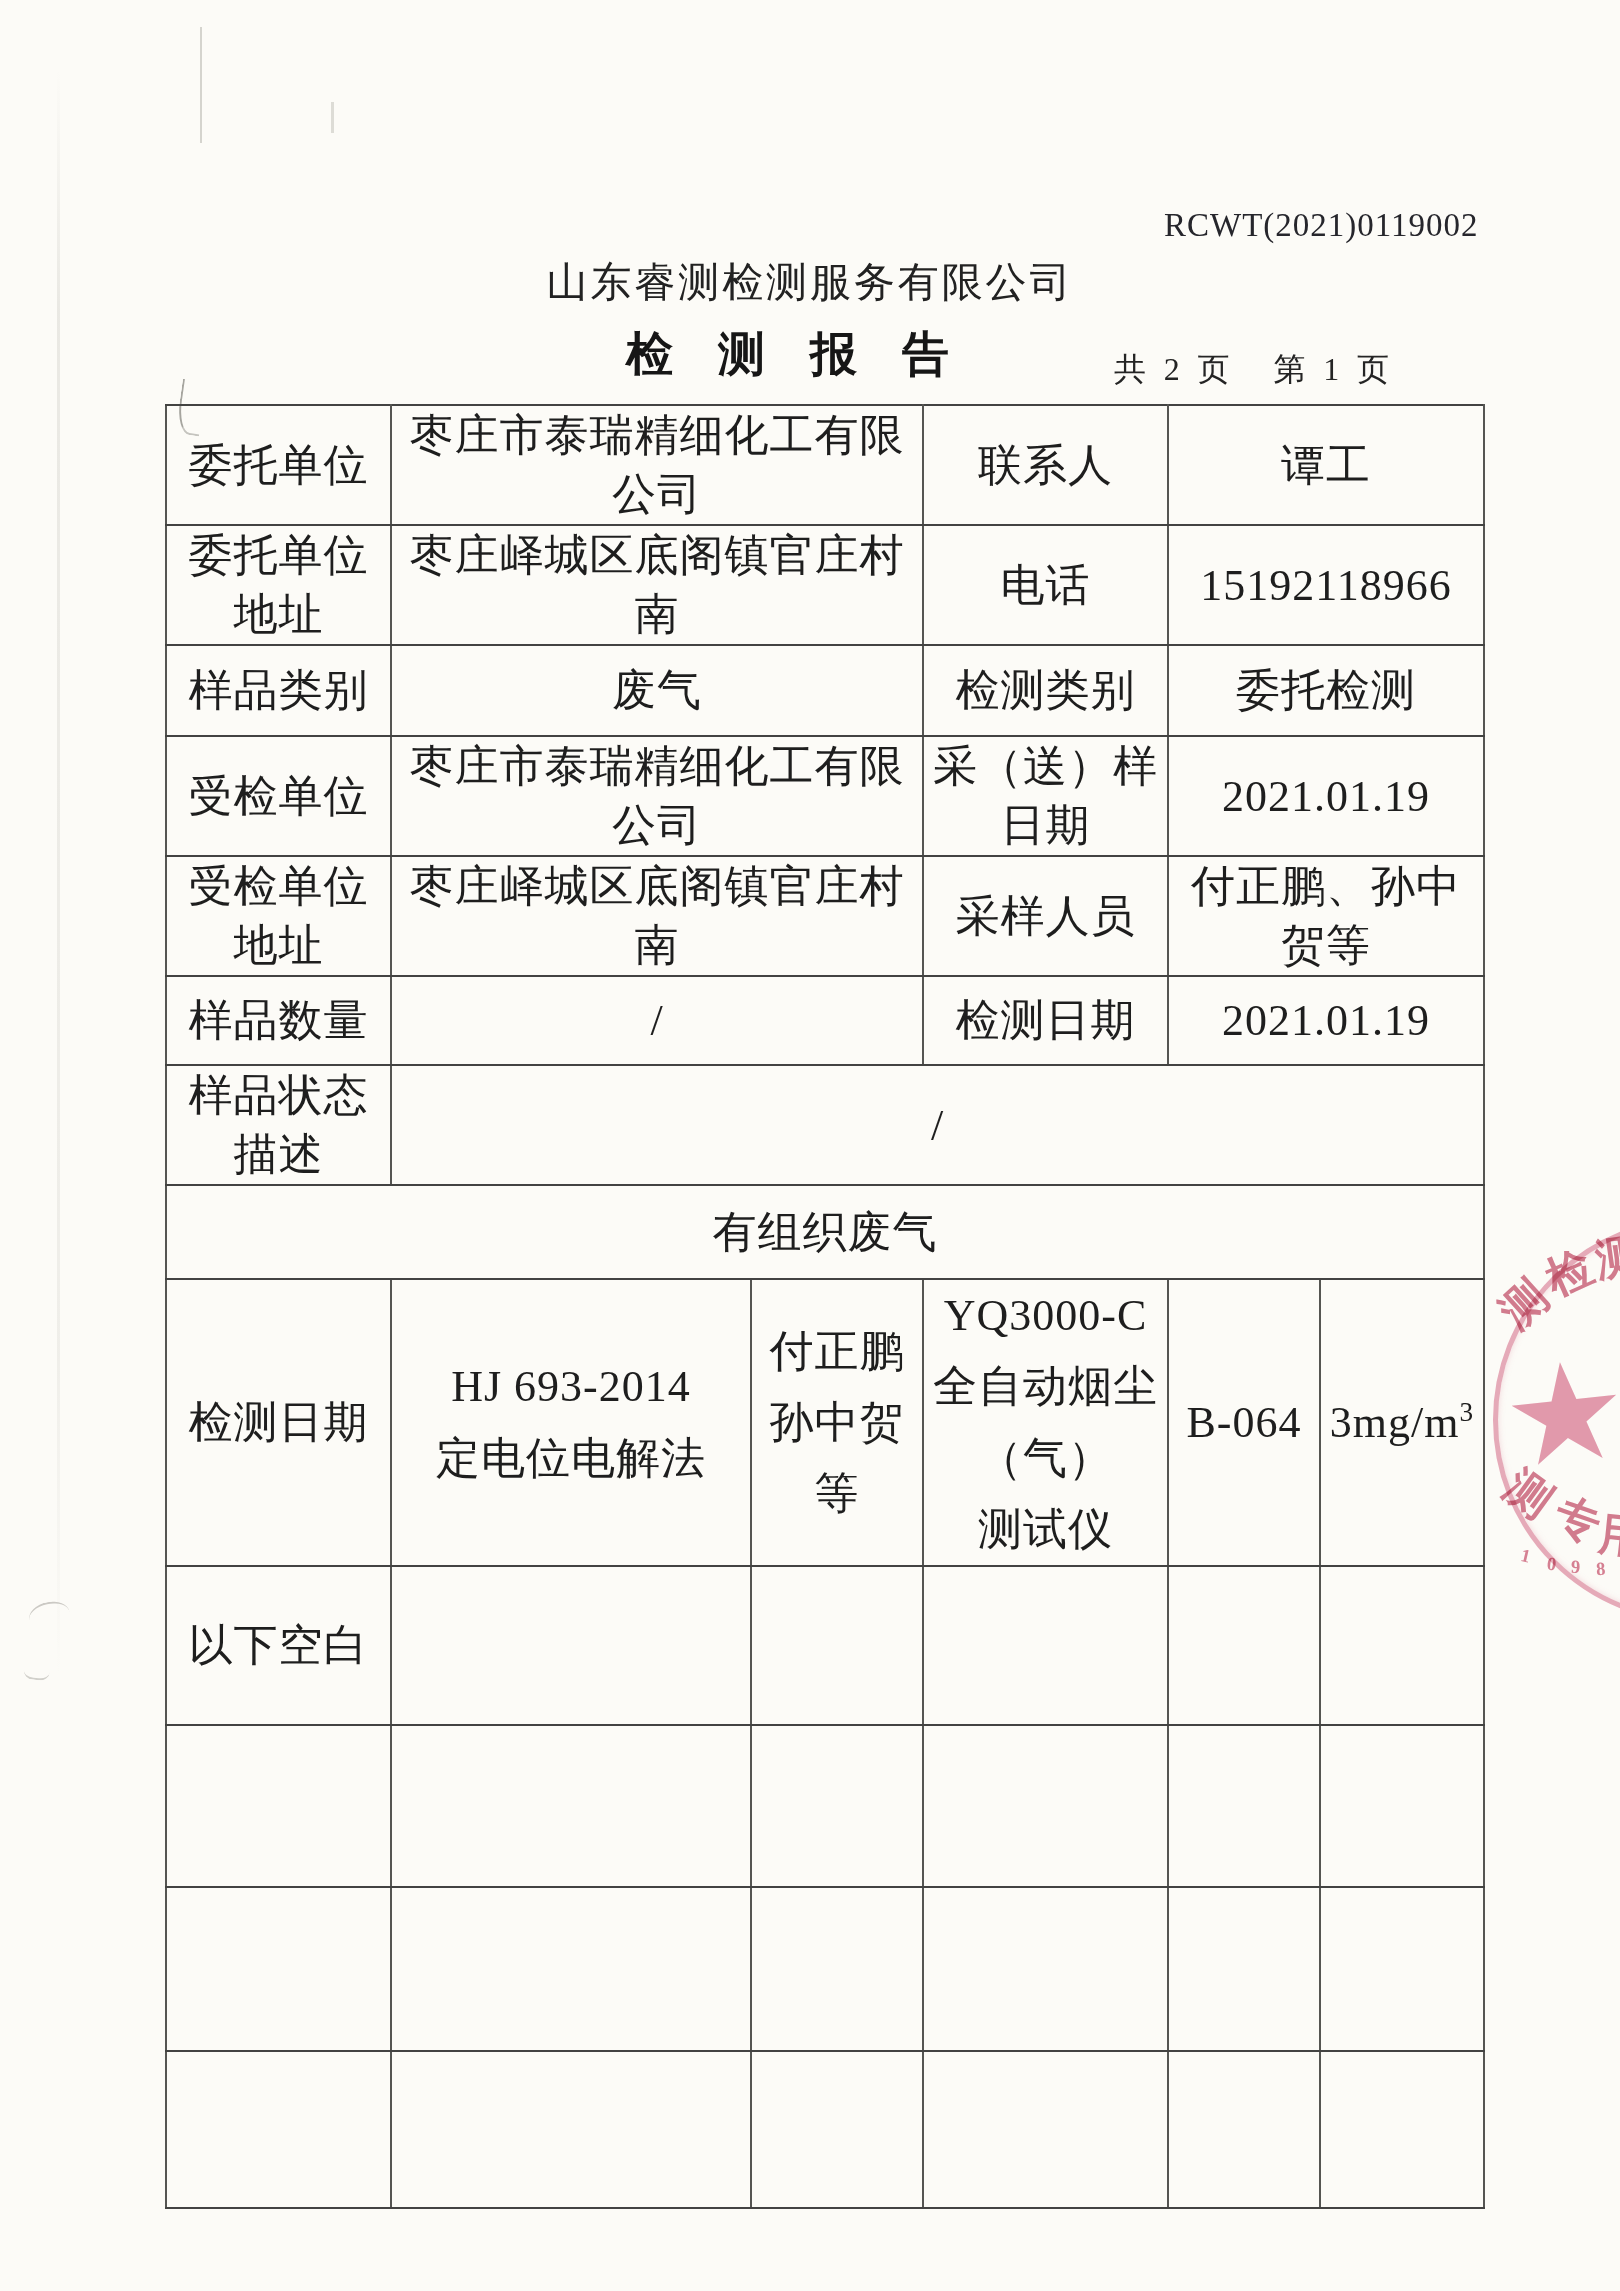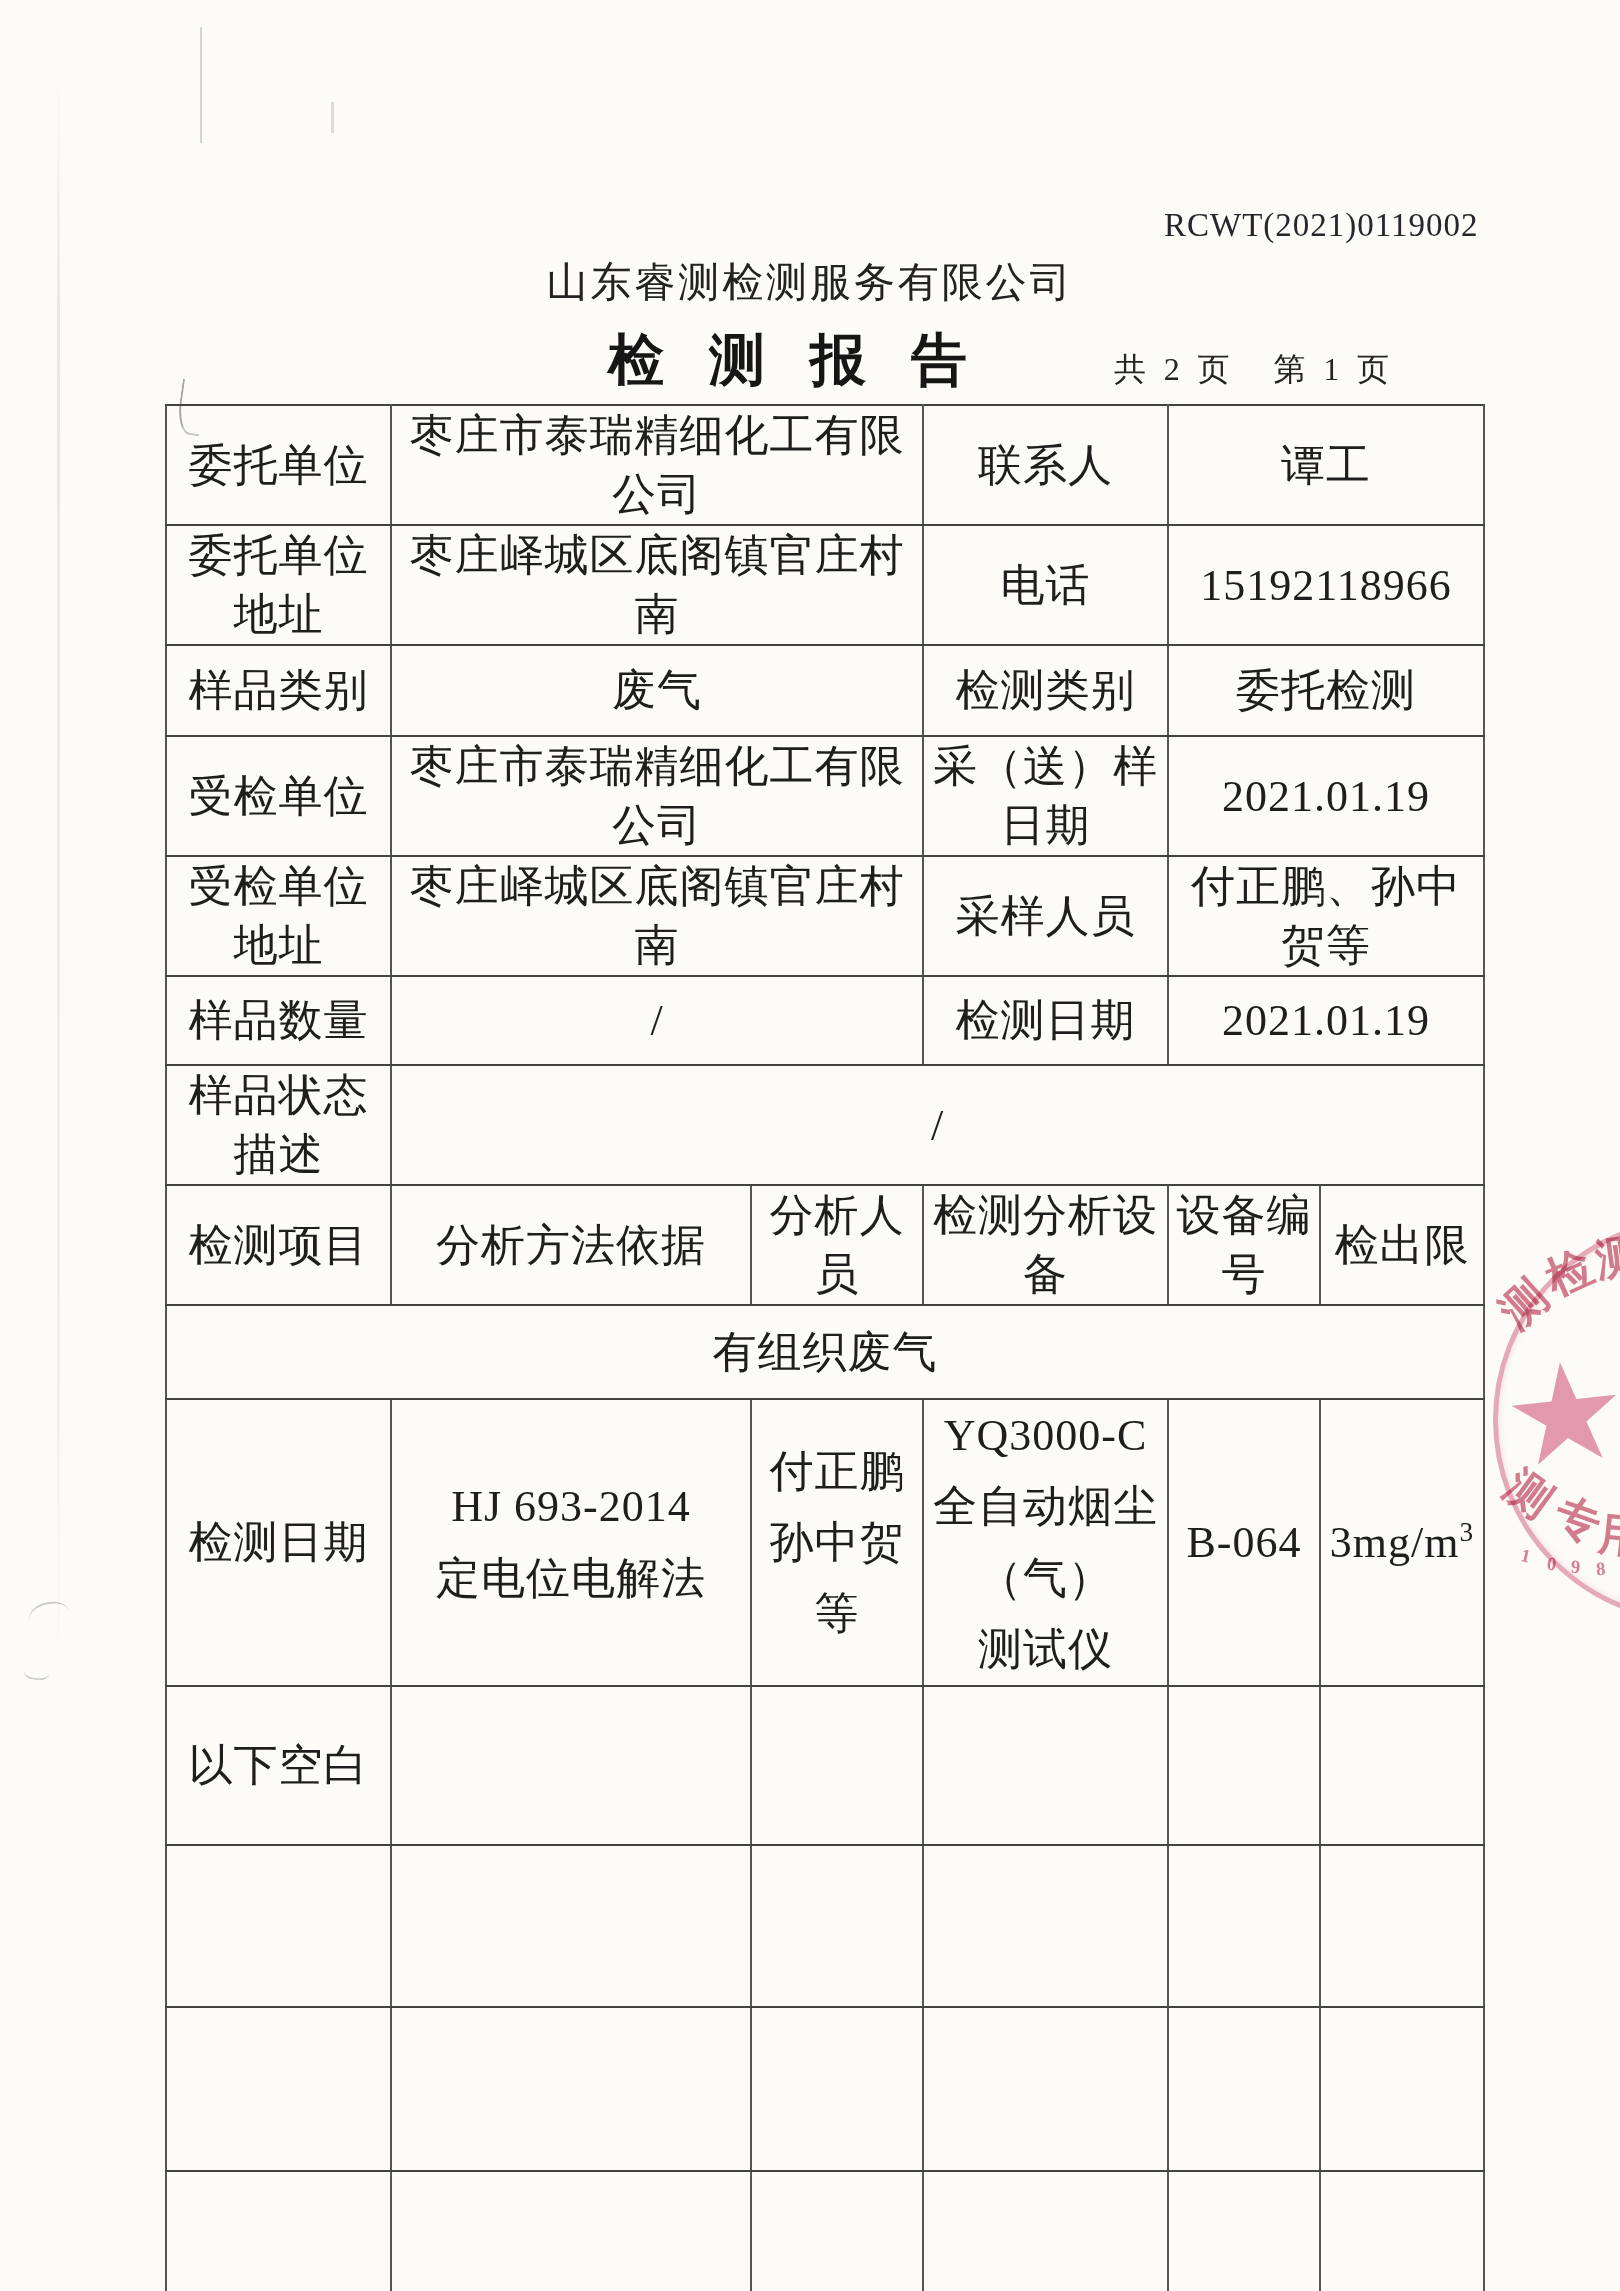--- a/index.html
+++ b/index.html
@@ -16,21 +16,21 @@
   .report-no{
     position:absolute;left:1164px;top:207px;
     font-size:33px;letter-spacing:1px;color:#26262c;white-space:nowrap;
   }
   .company{
     position:absolute;left:0;top:255px;width:1620px;
     text-align:center;font-size:41px;letter-spacing:2.9px;color:#222;
   }
   .title{
     position:absolute;left:0;top:323px;width:1620px;box-sizing:border-box;
-    text-align:center;font-size:56px;font-weight:bold;color:#161616;
+    text-align:center;font-size:47px;font-weight:bold;color:#161616;
     letter-spacing:45px;
   }
   .pageinfo{
     position:absolute;left:1114px;top:348px;
     display:flex;gap:39px;font-size:32px;letter-spacing:4.9px;color:#242424;white-space:nowrap;
   }
   
   .report-table{
     position:absolute;left:165px;top:404px;width:1317px;
     border-collapse:collapse;table-layout:fixed;
@@ -154,28 +154,20 @@
       <td>样品数量</td>
       <td colspan="2">/</td>
       <td>检测日期</td>
       <td colspan="2">2021.01.19</td>
     </tr>
     <tr class="rh7">
       <td>样品状态描述</td>
       <td colspan="5">/</td>
     </tr>
 
-    <tr class="rh8">
-      <td>检测项目</td>
-      <td>分析方法依据</td>
-      <td>分析人员</td>
-      <td>检测分析设备</td>
-      <td>设备编号</td>
-      <td>检出限</td>
-    </tr>
     <tr class="rh9">
       <td colspan="6">有组织废气</td>
     </tr>
 
     <tr class="rh10">
       <td>检测日期</td>
       <td>
         <div class="ml">HJ 693-2014</div>
         <div class="ml">定电位电解法</div>
       </td>

